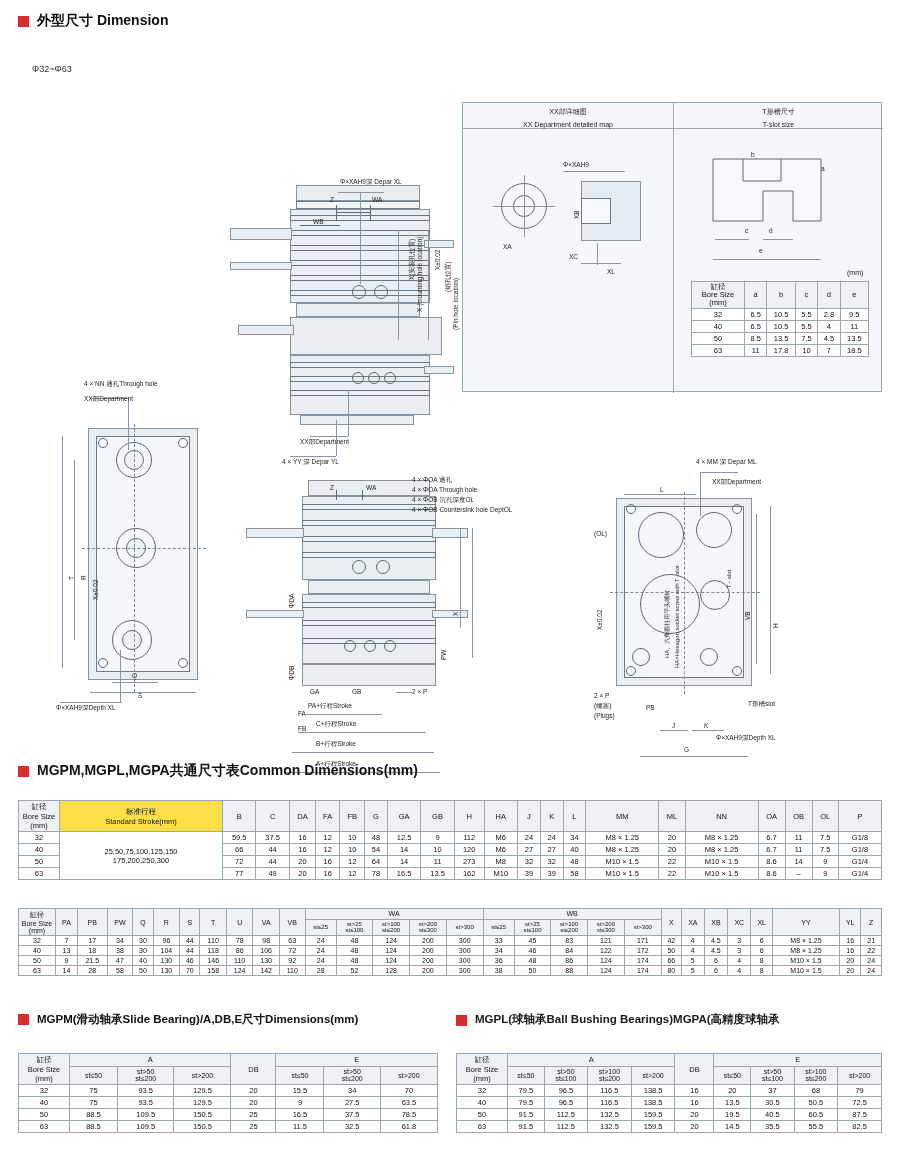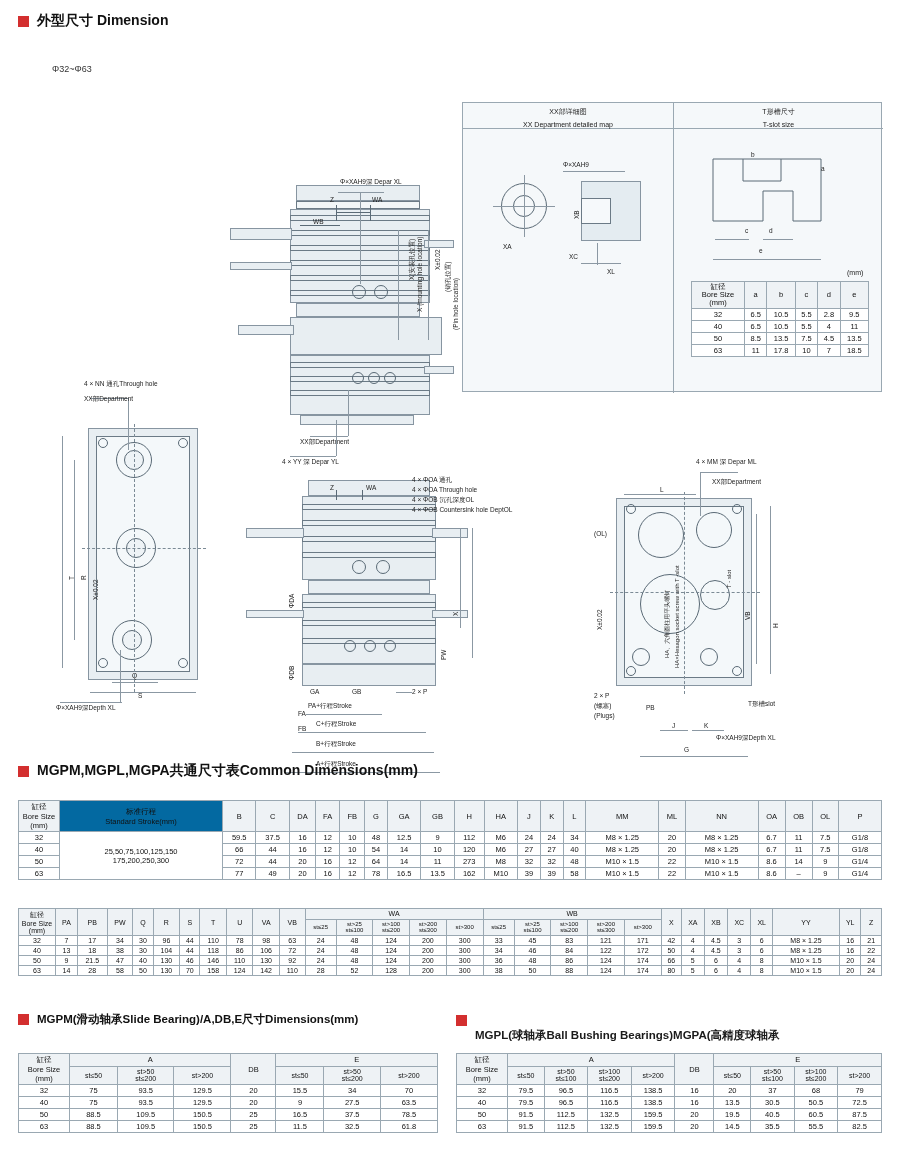--- a/index.html
+++ b/index.html
@@ -12,21 +12,21 @@
     overflow:hidden;
   }
   .sec-title{display:flex;align-items:center;gap:8px;}
   .sec-title .mark{width:11px;height:11px;background:#d32f2f;display:inline-block;}
   .sec-title .txt{font-size:14px;font-weight:bold;color:#111;}
   .tiny{font-size:7px;}
   .xtiny{font-size:6px;}
 
   
   #header{position:absolute;left:18px;top:12px;}
-  #phi-range{position:absolute;left:52px;top:64px;font-size:9px;color:#333;}
+  #phi-range{position:absolute;left:32px;top:64px;font-size:9px;color:#333;}
 
   
   #drawing{position:absolute;left:0;top:80px;width:900px;height:660px;}
   .lbl{position:absolute;font-size:6.5px;color:#222;line-height:1.15;white-space:nowrap;}
   .vert{transform-origin:left top;}
 
   .box{position:absolute;border:1px solid #6b7a86;box-sizing:border-box;}
   .fill{position:absolute;background:#e8eef2;border:1px solid #8795a1;box-sizing:border-box;}
   .ln{position:absolute;background:#5a6a76;}
   .lnh{height:1px;}
@@ -376,21 +376,21 @@
 
 <div id="tbl-main">
   <table>
     <thead>
       <tr>
         <td rowspan="2" style="width:36px;background:#eef2f5;">
           <div>缸径</div>
           <div>Bore Size</div>
           <div>(mm)</div>
         </td>
-        <td rowspan="2" style="width:158px;background:#0369a1;">
+        <td rowspan="2" style="width:158px;background:#fde047;">
           <div>标准行程</div>
           <div>Standard Stroke(mm)</div>
         </td>
         <td>B</td>
         <td>C</td>
         <td>DA</td>
         <td>FA</td>
         <td>FB</td>
         <td>G</td>
         <td>GA</td>
@@ -760,21 +760,21 @@
           <td>61.8</td>
       </tr>
     </tbody>
   </table>
 </div>
 
 <div id="tbl-right-title">
   <div style="display:flex;align-items:flex-start;gap:8px;">
     <span class="mark" style="margin-top:3px;width:11px;height:11px;background:#d32f2f;display:inline-block;"></span>
     <span style="font-size:11.5px;font-weight:bold;line-height:1.25;">
-      <span style="display:block;margin-top:16px;">MGPL(球轴承Ball Bushing Bearings)MGPA(高精度球轴承</span>
+      <span style="display:block;">MGPL(球轴承Ball Bushing Bearings)MGPA(高精度球轴承</span>
     </span>
   </div>
 </div>
 
 <div id="tbl-right">
   <table style="font-size:7.5px;">
     <thead>
       <tr>
         <td rowspan="2" style="width:46px;">
           <div>缸径</div>

